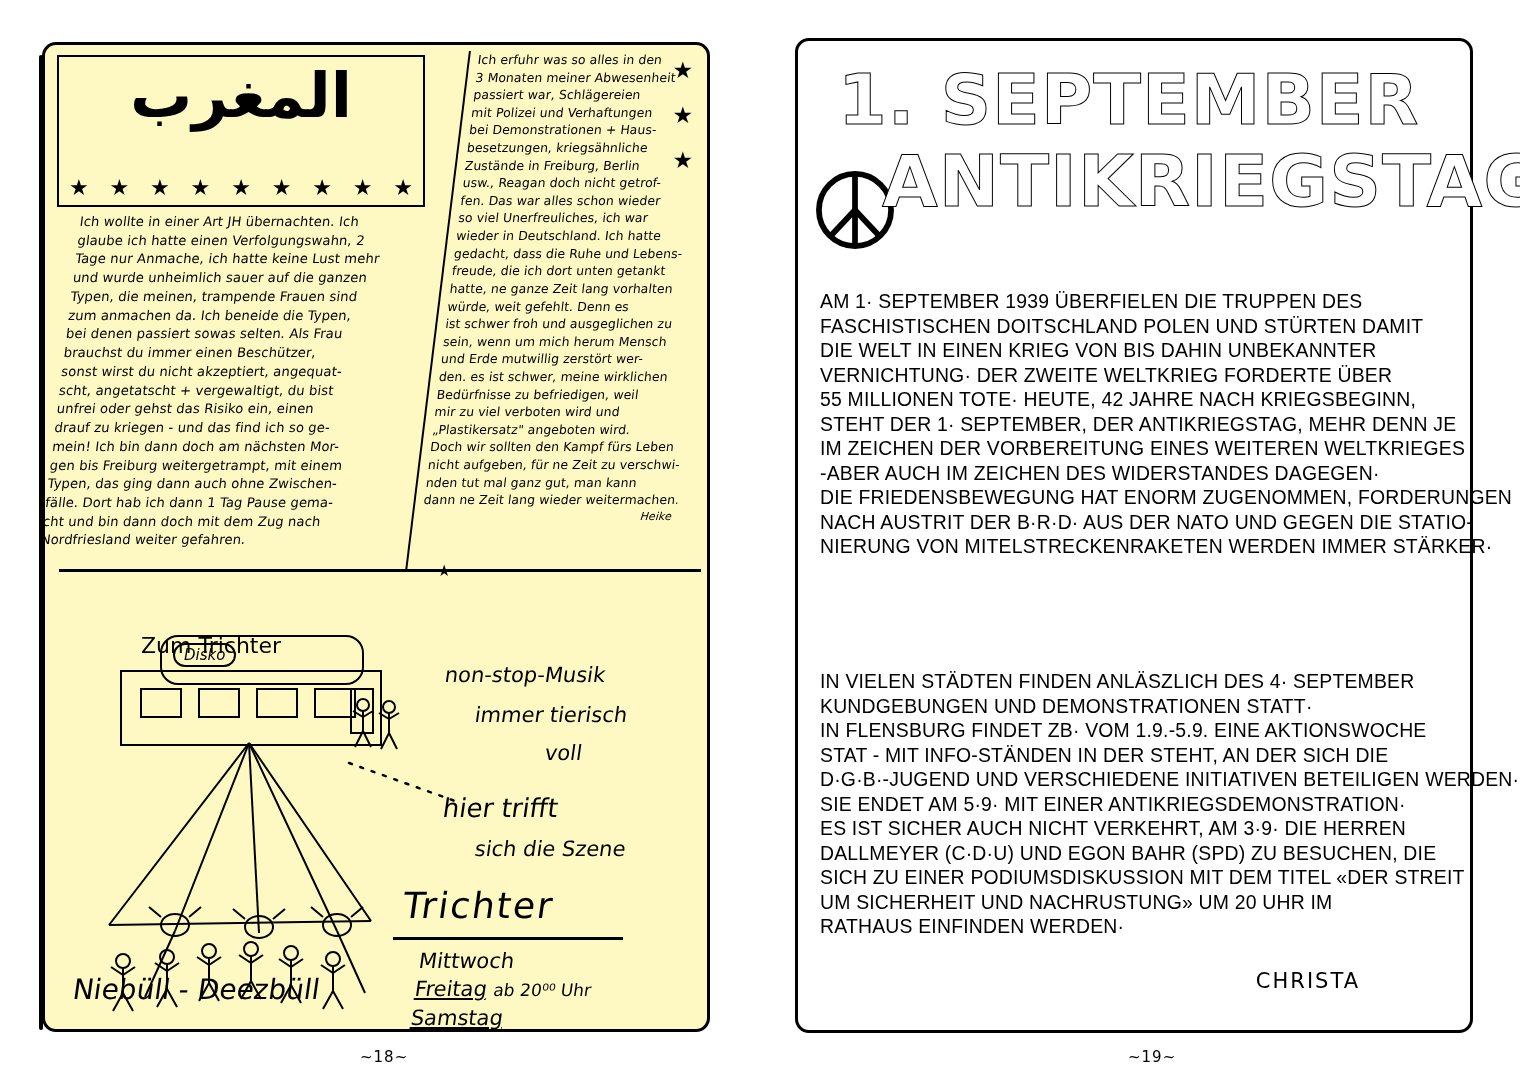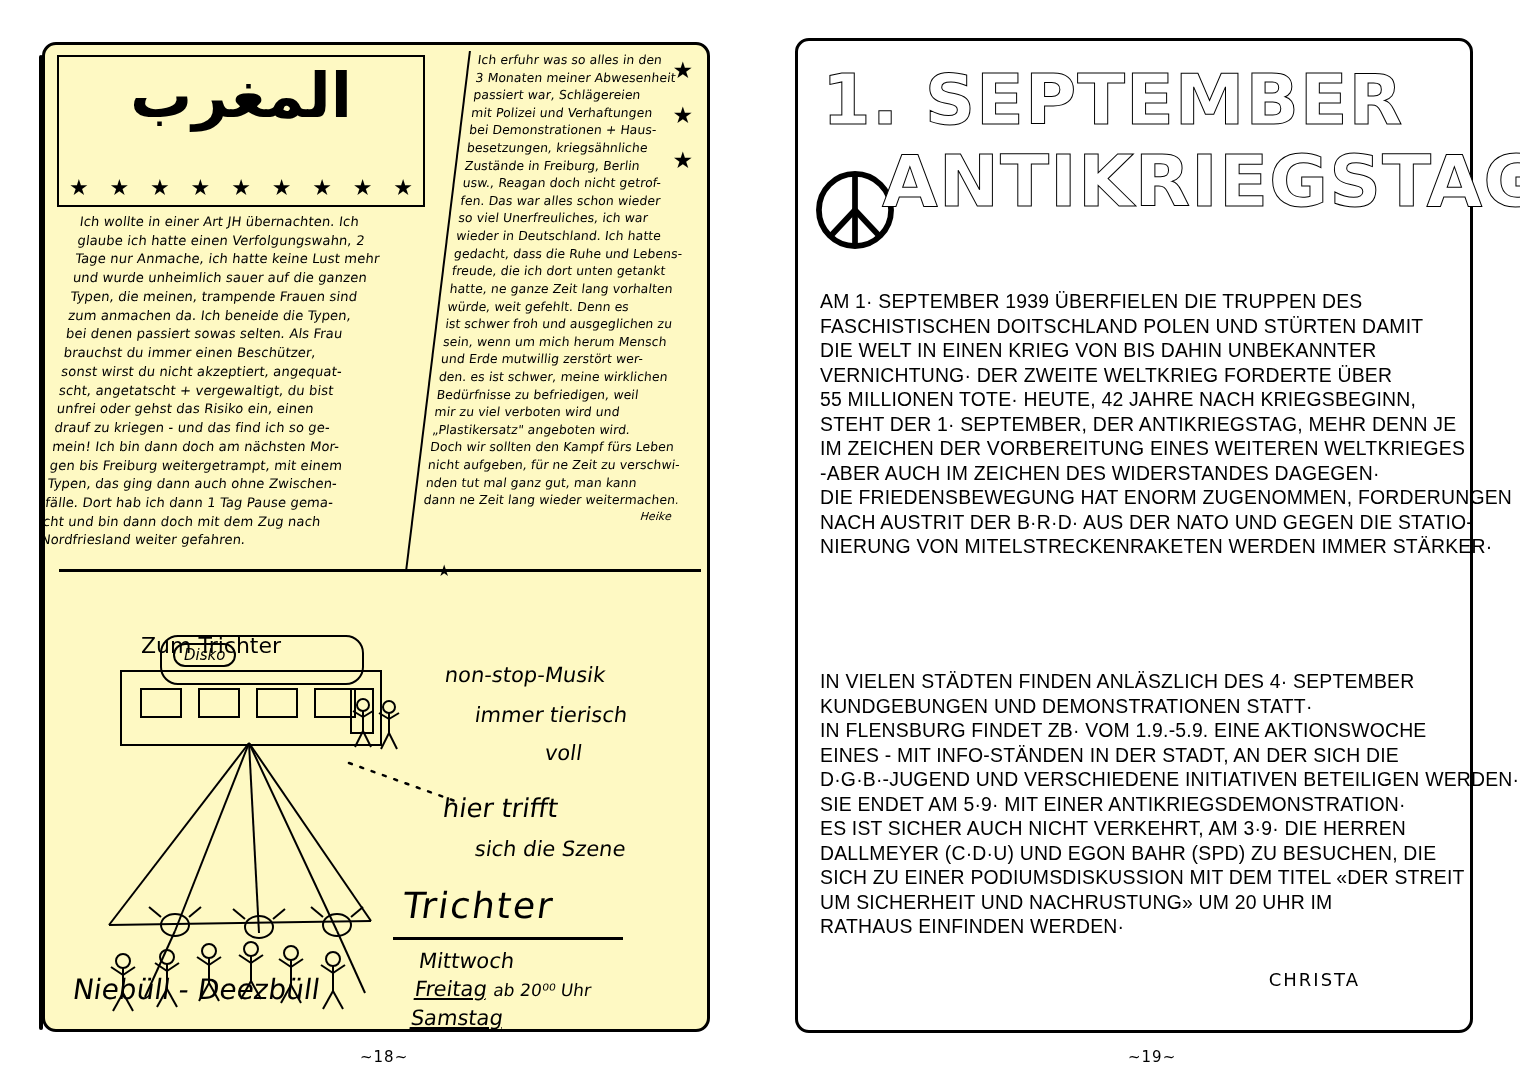--- a/index.html
+++ b/index.html
@@ -228,21 +228,21 @@
   .note-days {
     left: 370px; top: 362px;
     font-size: 21px;
     line-height: 1.35;
   }
   .note-days .u { text-decoration: underline; }
 
   
   .headline1 {
     position: absolute;
-    left: 24px; top: 18px;
+    left: 40px; top: 18px;
     font-size: 70px;
     font-weight: bold;
     letter-spacing: 1px;
     font-family: "DejaVu Sans", sans-serif;
     -webkit-text-stroke: 1px #000;
     color: #fff;
     white-space: nowrap;
   }
   .headline2 {
     position: absolute;
@@ -270,21 +270,21 @@
     letter-spacing: 0.2px;
   }
   .body-text .line { white-space: nowrap; }
   #para1 { top: 248px; }
   #para2 { top: 628px; }
   .u { text-decoration: underline; }
   .author {
     position: absolute;
     right: 110px;
     top: 928px;
-    font-size: 18px;
+    font-size: 21px;
     letter-spacing: 2px;
   }
 </style>
 </head>
 <body>
 
 <div class="page">
 
   <div class="left-page">
 
@@ -503,21 +503,21 @@
         <div class="line">IM ZEICHEN DER VORBEREITUNG EINES WEITEREN WELTKRIEGES</div>
         <div class="line">-ABER AUCH IM ZEICHEN DES WIDERSTANDES DAGEGEN·</div>
         <div class="line">DIE FRIEDENSBEWEGUNG HAT ENORM ZUGENOMMEN, FORDERUNGEN</div>
         <div class="line">NACH AUSTRIT DER B·R·D· AUS DER NATO UND GEGEN DIE STATIO-</div>
         <div class="line">NIERUNG VON MITELSTRECKENRAKETEN WERDEN IMMER STÄRKER·</div>
       </div>
     <div class="body-text" id="para2">
         <div class="line">IN VIELEN STÄDTEN FINDEN ANLÄSZLICH DES 4· SEPTEMBER</div>
         <div class="line">KUNDGEBUNGEN UND DEMONSTRATIONEN STATT·</div>
         <div class="line">IN FLENSBURG FINDET ZB· VOM 1.9.-5.9. EINE AKTIONSWOCHE</div>
-        <div class="line">EINES - MIT INFO-STÄNDEN IN DER STADT, AN DER SICH DIE</div>
+        <div class="line">STAT - MIT INFO-STÄNDEN IN DER STEHT, AN DER SICH DIE</div>
         <div class="line">D·G·B·-JUGEND UND VERSCHIEDENE INITIATIVEN BETEILIGEN WERDEN·</div>
         <div class="line">SIE ENDET AM 5·9· MIT EINER ANTIKRIEGSDEMONSTRATION·</div>
         <div class="line">ES IST SICHER AUCH NICHT VERKEHRT, AM 3·9· DIE HERREN</div>
         <div class="line">DALLMEYER (C·D·U) UND EGON BAHR (SPD) ZU BESUCHEN, DIE</div>
         <div class="line">SICH ZU EINER PODIUMSDISKUSSION MIT DEM TITEL «DER STREIT</div>
         <div class="line">UM SICHERHEIT UND NACHRUSTUNG» UM 20 UHR IM</div>
         <div class="line">RATHAUS EINFINDEN WERDEN·</div>
       </div>
 
     <div class="author">CHRISTA</div>

